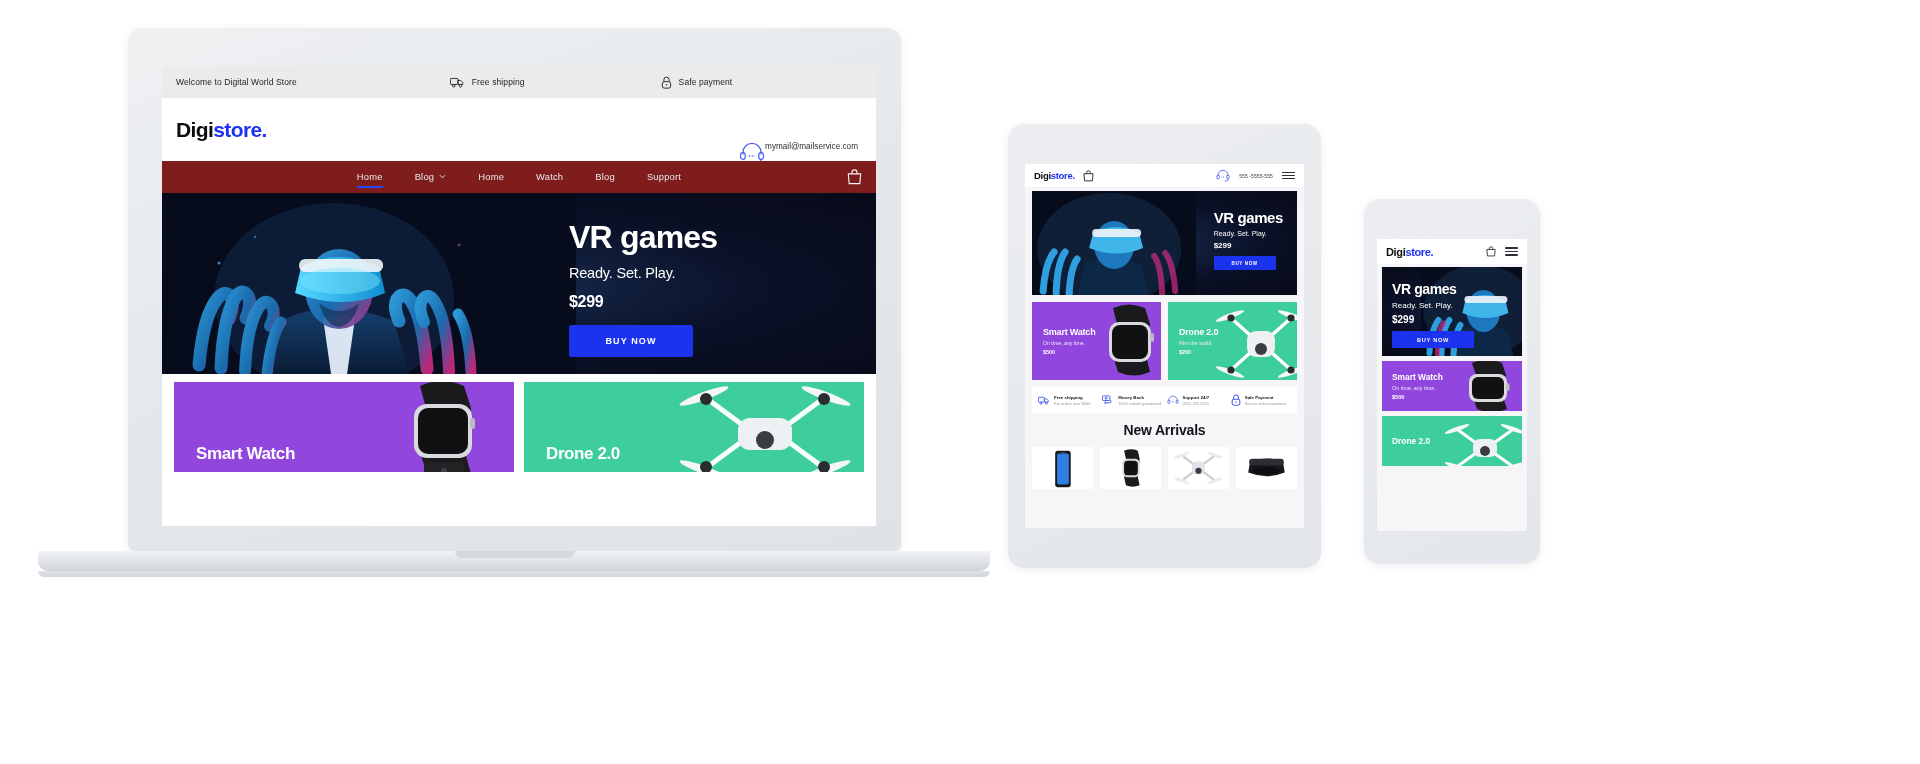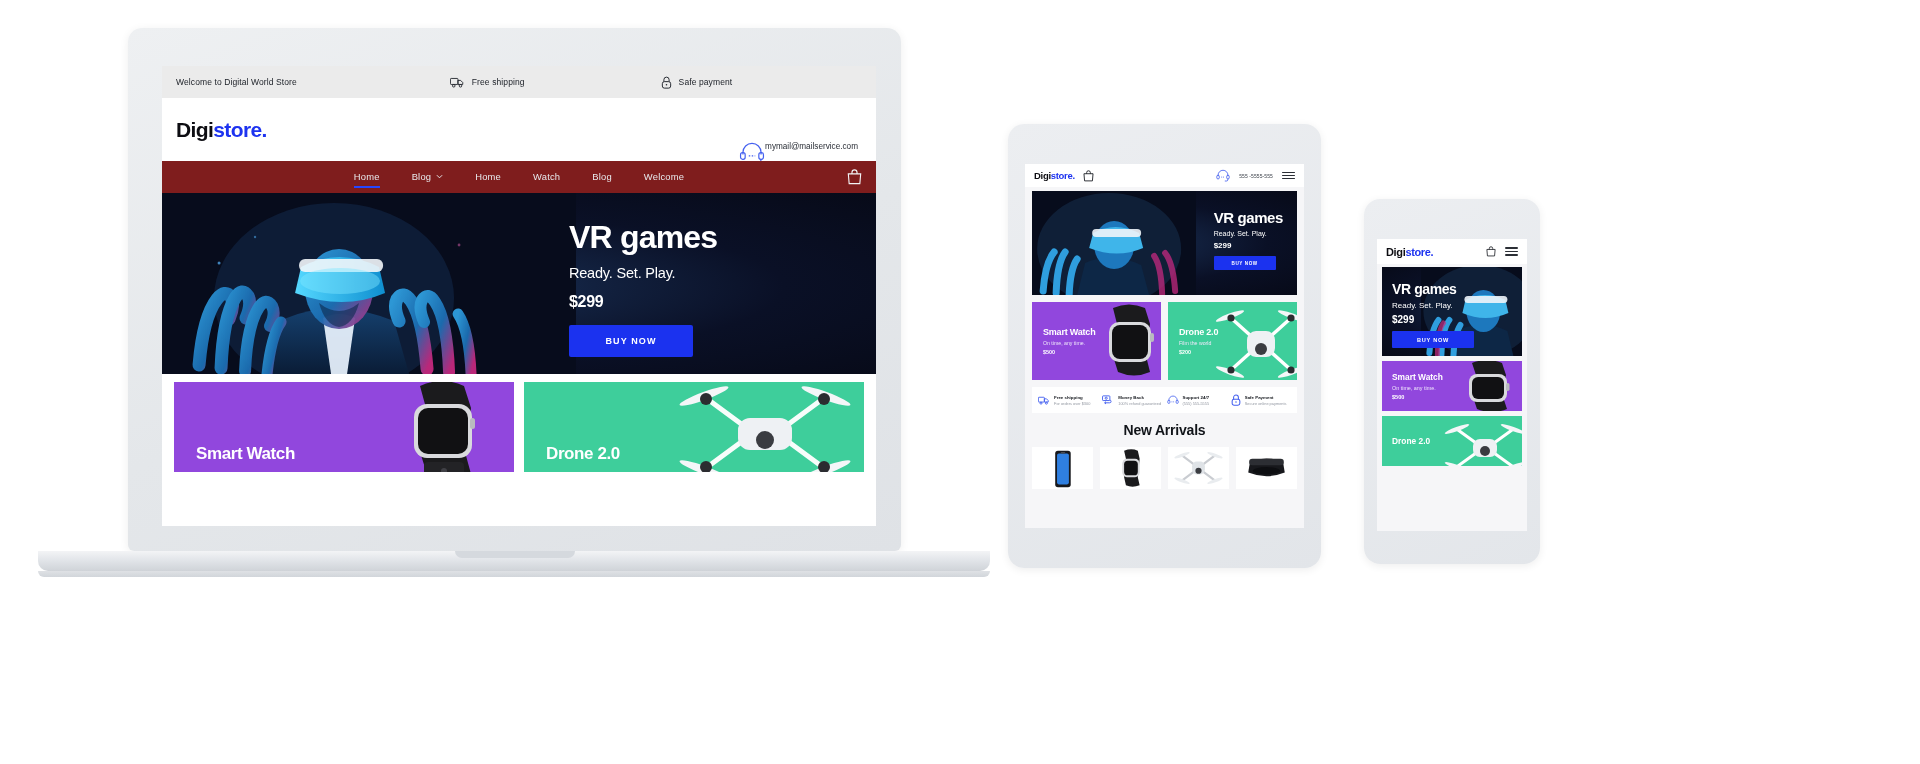--- a/index.html
+++ b/index.html
@@ -269,21 +269,21 @@
             <div class="nav-item">
               <span>Home</span>
             </div>
             <div class="nav-item">
               <span>Watch</span>
             </div>
             <div class="nav-item">
               <span>Blog</span>
             </div>
             <div class="nav-item">
-              <span>Welcome</span>
+              <span>Support</span>
             </div>
           </div>
           <span class="nav-cart ic">
             <svg width="15" height="16" viewBox="0 0 16 17" fill="none" stroke="#f2f3f5" stroke-width="1.2">
               <path d="M1.4 5.2h13.2l-.9 10.4H2.3z"></path>
                 <path d="M5.3 5.2V3.6a2.7 2.7 0 015.4 0v1.6"></path>
             </svg>
           </span>
         </div>
 

